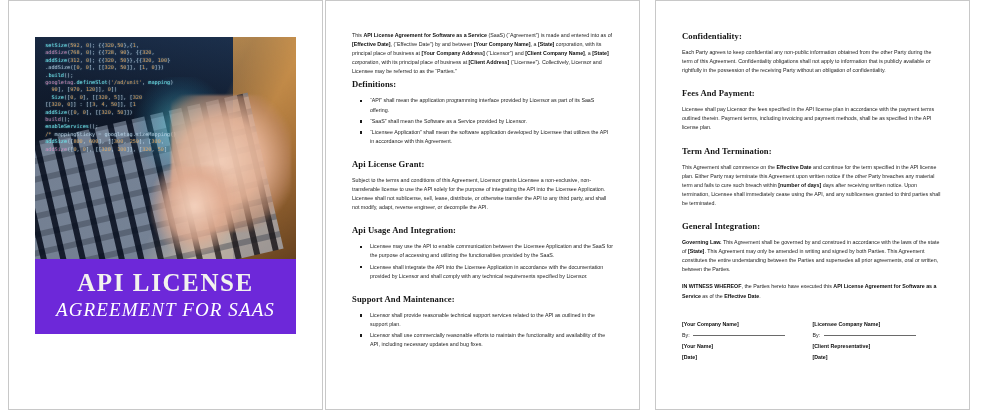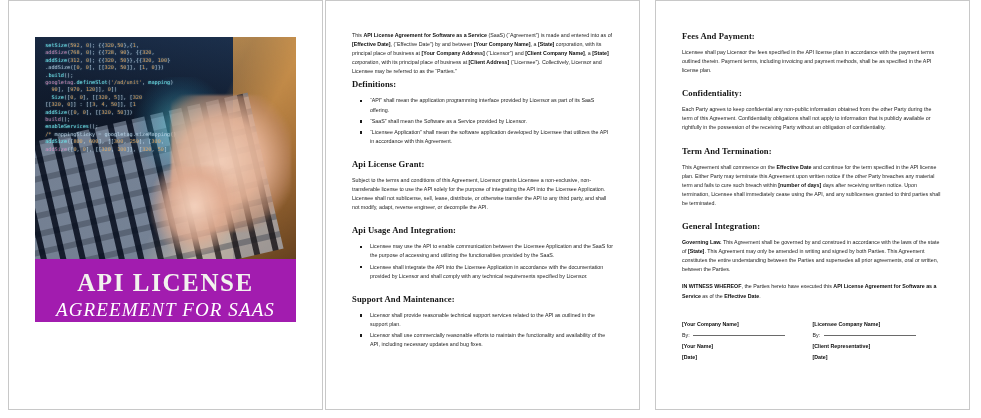--- a/index.html
+++ b/index.html
@@ -119,23 +119,23 @@
     right: 0;
     top: 0;
     width: 24%;
     height: 100%;
     background: linear-gradient(160deg, rgba(214,154,78,0.80) 0%, rgba(160,104,48,0.62) 55%, rgba(88,56,28,0.74) 100%);
     filter: blur(0.6px);
   }
 
   .cover-banner {
     width: 100%;
-    background: #a21caf;
+    background: #6d28d9;
     text-align: center;
-    padding: 11px 0 2px 0;
+    padding: 11px 0 14px 0;
     box-sizing: border-box;
   }
   .banner-line1 {
     font-family: "Liberation Serif", serif;
     font-weight: bold;
     font-size: 25px;
     letter-spacing: 1.6px;
     color: #f2f2ee;
     line-height: 1.06;
   }
@@ -291,27 +291,27 @@
         </ul>
       </div>
 
     </div>
   </div>
 
   <div class="page page-3">
     <div class="doc-inner">
 
       <div class="sec">
+        <h2 class="doc-h2">Confidentiality:</h2>
+        <p class="doc-p">Each Party agrees to keep confidential any non-public information obtained from the other Party during the term of this Agreement. Confidentiality obligations shall not apply to information that is publicly available or rightfully in the possession of the receiving Party without an obligation of confidentiality.</p>
+      </div>
+
+      <div class="sec">
         <h2 class="doc-h2">Fees And Payment:</h2>
         <p class="doc-p">Licensee shall pay Licensor the fees specified in the API license plan in accordance with the payment terms outlined therein. Payment terms, including invoicing and payment methods, shall be as specified in the API license plan.</p>
-      </div>
-
-      <div class="sec">
-        <h2 class="doc-h2">Confidentiality:</h2>
-        <p class="doc-p">Each Party agrees to keep confidential any non-public information obtained from the other Party during the term of this Agreement. Confidentiality obligations shall not apply to information that is publicly available or rightfully in the possession of the receiving Party without an obligation of confidentiality.</p>
       </div>
 
       <div class="sec">
         <h2 class="doc-h2">Term And Termination:</h2>
         <p class="doc-p"><span>This Agreement shall commence on the </span><b>Effective Date</b><span> and continue for the term specified in the API license plan. Either Party may terminate this Agreement upon written notice if the other Party breaches any material term and fails to cure such breach within </span><b>[number of days]</b><span> days after receiving written notice. Upon termination, Licensee shall immediately cease using the API, and any sublicenses granted to third parties shall be terminated.</span></p>
       </div>
 
       <div class="sec-tight">
         <h2 class="doc-h2">General Integration:</h2>
         <p class="doc-p"><b>Governing Law.</b><span> This Agreement shall be governed by and construed in accordance with the laws of the state of </span><b>[State]</b><span>. This Agreement may only be amended in writing and signed by both Parties. This Agreement constitutes the entire understanding between the Parties and supersedes all prior agreements, oral or written, between the Parties.</span></p>

